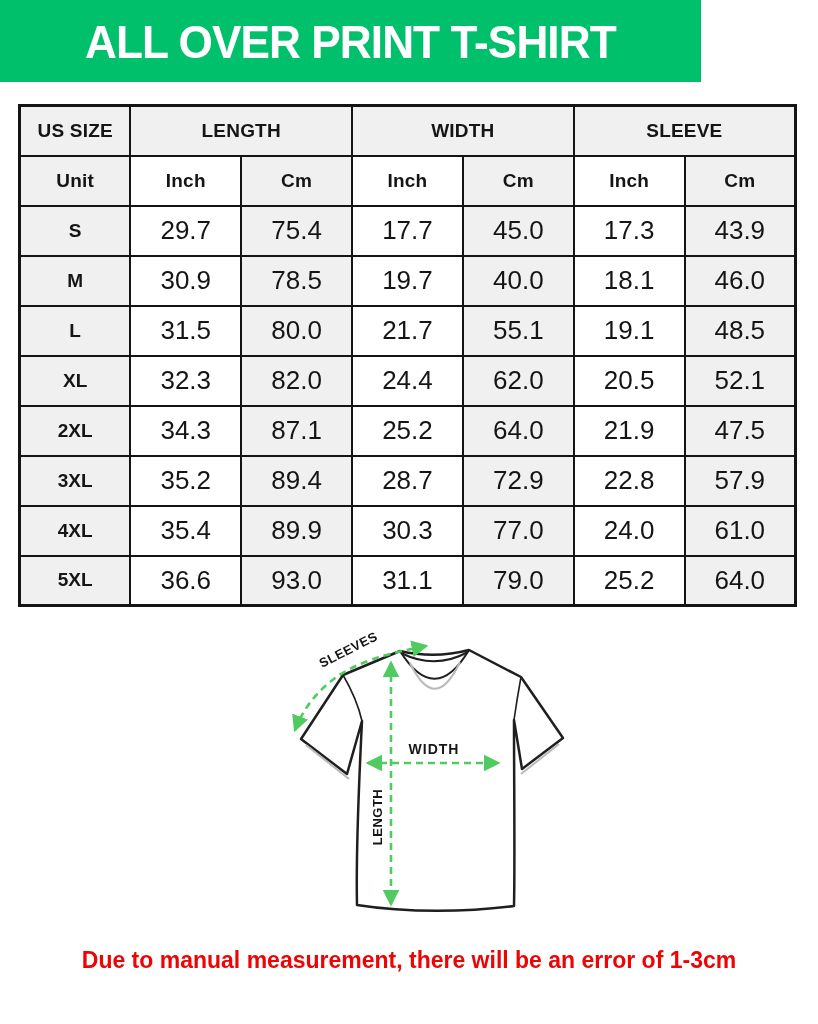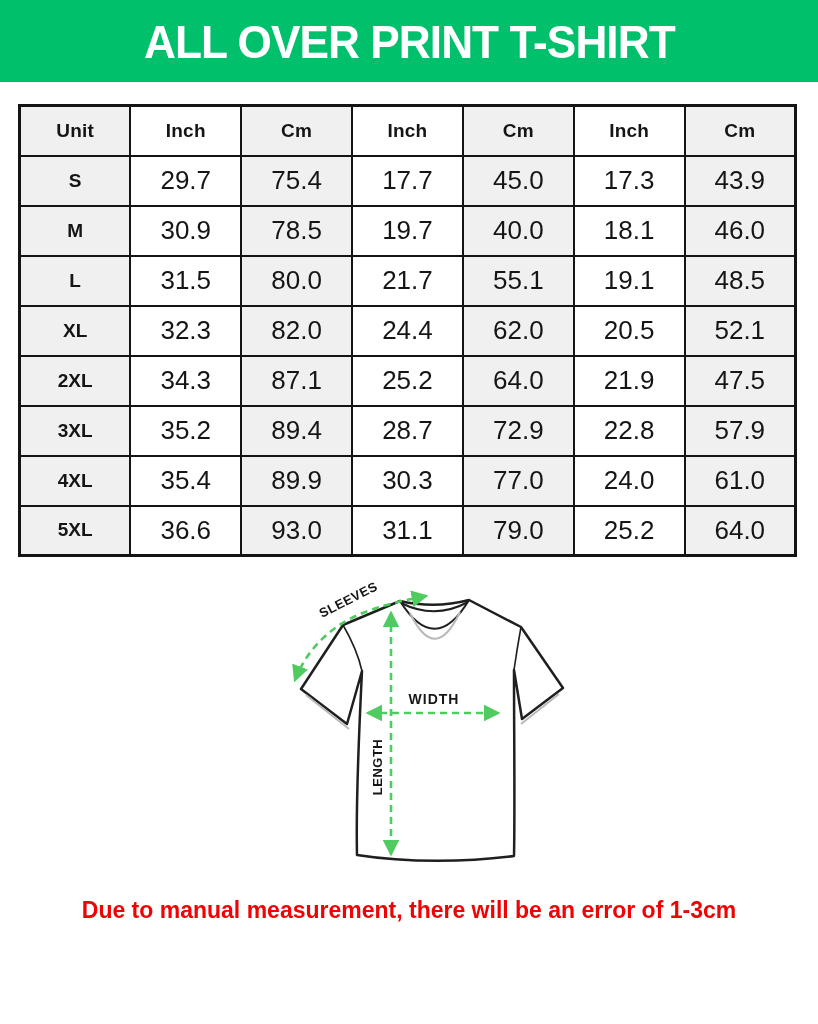--- a/index.html
+++ b/index.html
@@ -3,21 +3,21 @@
 <meta charset="utf-8">
 <style>
   * { box-sizing: border-box; }
   html,body { margin:0; padding:0; }
   body {
     width:818px; height:1024px; background:#ffffff; overflow:hidden;
     font-family:"Liberation Sans", sans-serif; color:#151515;
   }
   
   .banner {
-    width:818px; height:82px; background:#00c06c;
+    width:701px; height:82px; background:#00c06c;
     display:flex; align-items:center; justify-content:center;
   }
   .banner h1 {
     margin:0; color:#ffffff; font-size:47px; font-weight:bold;
     letter-spacing:-1px; transform:scaleX(.94); white-space:nowrap;
   }
   
   table.size-chart {
     border-collapse:collapse; table-layout:fixed;
     width:779px; margin:22px 0 0 18px;
@@ -59,20 +59,26 @@
   <colgroup>
     <col>
       <col>
       <col>
       <col>
       <col>
       <col>
       <col>
   </colgroup>
   <tbody>
+      <tr>
+    <th class="hd">US SIZE</th>
+    <th class="hd" colspan="2">LENGTH</th>
+    <th class="hd" colspan="2">WIDTH</th>
+    <th class="hd" colspan="2">SLEEVE</th>
+  </tr>
   <tr>
     <th class="hd">Unit</th>
     <th class="hd c-w">Inch</th>
     <th class="hd c-g">Cm</th>
     <th class="hd c-w">Inch</th>
     <th class="hd c-g">Cm</th>
     <th class="hd c-w">Inch</th>
     <th class="hd c-g">Cm</th>
   </tr>
   <tr>

